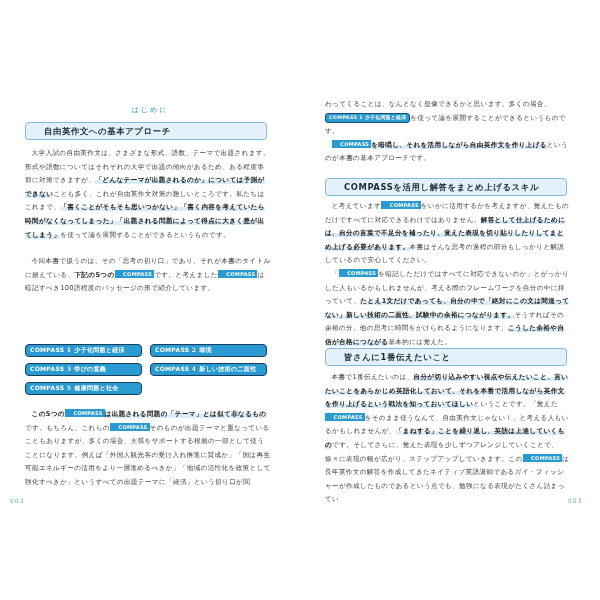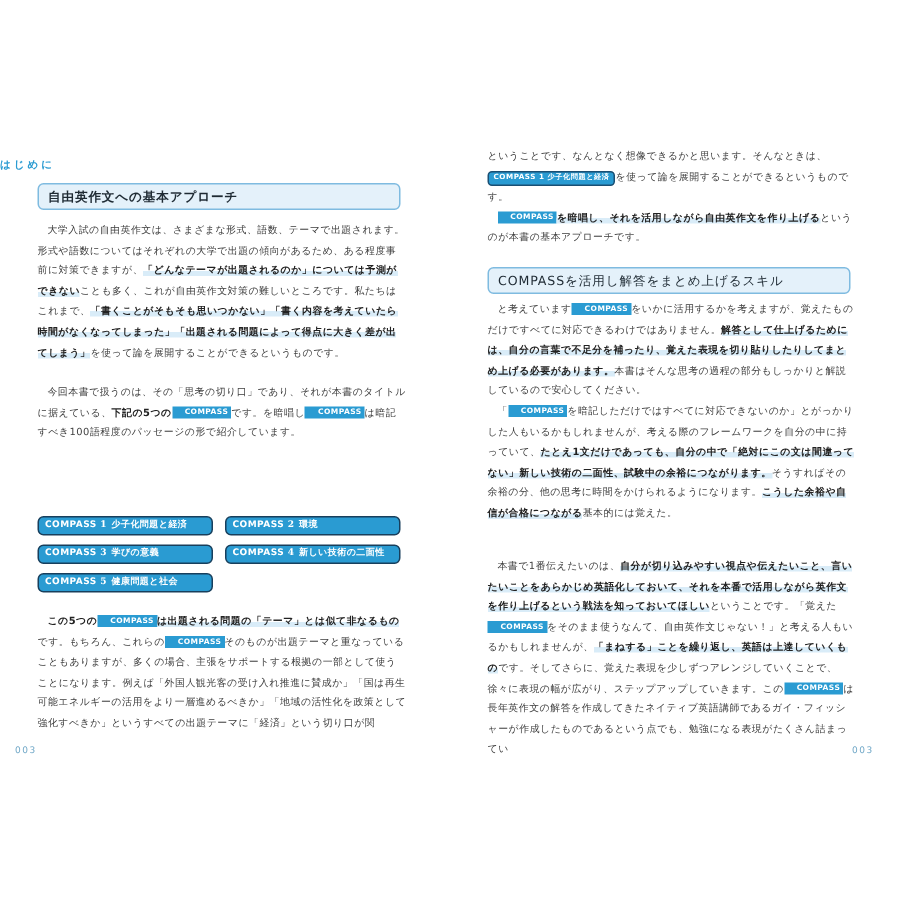--- a/index.html
+++ b/index.html
@@ -4,28 +4,28 @@
 <style>
   * { box-sizing: border-box; margin: 0; padding: 0; }
   html, body { width: 600px; height: 600px; background: #ffffff; overflow: hidden; }
   body { font-family: "DejaVu Sans", sans-serif; color: #3a3a3a; position: relative; }
   .spread { position: absolute; left: 0; top: 0; width: 600px; height: 600px; }
   .page { position: absolute; top: 0; height: 600px; }
   .page-left { left: 0; width: 300px; }
   .page-right { left: 300px; width: 300px; }
 
   .chapter-label {
-    position: absolute; top: 105px; left: 0; width: 300px; 
-    font-size: 7px; letter-spacing: 2px; color: #2a9bd2; font-weight: bold;
+    position: absolute; top: 105px; left: 0; width: 300px; text-align: center;
+    font-size: 7px; letter-spacing: 2px; color: #2a9bd2; font-weight: normal;
   }
   .section-head {
     position: absolute; height: 18px; background: #e4f1fa;
     border: 1.3px solid #7fbbe0; border-radius: 4px;
     font-size: 8.4px; font-weight: bold; color: #1e2a33; line-height: 16px;
-    padding-left: 6px; letter-spacing: 0.6px;
+    padding-left: 18px; letter-spacing: 0.6px;
   }
   .body-block { position: absolute; font-size: 6.6px; line-height: 13.6px; color: #3d3d3d; letter-spacing: 0.35px; }
   .body-block p { text-indent: 1em; }
   .body-block p.noindent { text-indent: 0; }
   .b { font-weight: bold; color: #222; }
   .hl { background: linear-gradient(transparent 55%, #d9ecf8 55%); }
   .cp {
     display: inline-block; background: #2a9bd2; color: #ffffff; font-size: 5px;
     line-height: 8px; padding: 0 2px; letter-spacing: 0.3px; font-weight: bold; vertical-align: 1px;
   }
@@ -49,21 +49,21 @@
 
 <div class="spread">
 
   <div class="page page-left">
     <div class="chapter-label">はじめに</div>
 
     <div class="section-head" style="left:25px; top:122px; width:242px;">自由英作文への基本アプローチ</div>
 
     <div class="body-block" style="left:25px; top:147px; width:246px;">
       <p><span>大学入試の自由英作文は、さまざまな形式、語数、テーマで出題されます。形式や語数についてはそれぞれの大学で出題の傾向があるため、ある程度事前に対策できますが、</span><span class="b hl">「どんなテーマが出題されるのか」については予測ができない</span><span>ことも多く、これが自由英作文対策の難しいところです。私たちはこれまで、</span><span class="b hl">「書くことがそもそも思いつかない」「書く内容を考えていたら時間がなくなってしまった」「出題される問題によって得点に大きく差が出てしまう」</span><span>を使って論を展開することができるというものです。</span></p>
-      <p style="margin-top:13px;"><span>今回本書で扱うのは、その「思考の切り口」であり、それが本書のタイトルに据えている、</span><span class="b">下記の5つの</span><span class="cp">COMPASS</span><span>です。を暗唱し</span><span class="cp">COMPASS</span><span>は暗記すべき100語程度のパッセージの形で紹介しています。</span></p>
+      <p style="margin-top:13px;"><span>今回本書で扱うのは、その「思考の切り口」であり、それが本書のタイトルに据えている、</span><span class="b">下記の5つの</span><span class="cp">COMPASS</span><span>です。と考えました</span><span class="cp">COMPASS</span><span>は暗記すべき100語程度のパッセージの形で紹介しています。</span></p>
     </div>
 
     <div class="compass-grid">
       <div class="compass-box" style="left:0; top:0;">
         <span>COMPASS</span> <span class="num">1</span><span>少子化問題と経済</span>
       </div>
       <div class="compass-box" style="left:125px; top:0;">
         <span>COMPASS</span> <span class="num">2</span><span>環境</span>
       </div>
       <div class="compass-box" style="left:0; top:19px;">
@@ -79,31 +79,32 @@
 
     <div class="body-block" style="left:25px; top:408px; width:246px;">
       <p><span class="b">この5つの</span><span class="cp">COMPASS</span><span class="b hl">は出題される問題の「テーマ」とは似て非なるもの</span><span>です。もちろん、これらの</span><span class="cp">COMPASS</span><span>そのものが出題テーマと重なっていることもありますが、多くの場合、主張をサポートする根拠の一部として使うことになります。例えば「外国人観光客の受け入れ推進に賛成か」「国は再生可能エネルギーの活用をより一層進めるべきか」「地域の活性化を政策として強化すべきか」というすべての出題テーマに「経済」という切り口が関</span></p>
     </div>
 
     <div class="page-num" style="left:10px;">003</div>
   </div>
 
   <div class="page page-right">
     <div class="body-block" style="left:25px; top:98px; width:246px;">
-      <p class="noindent"><span>ということです、なんとなく想像できるかと思います。そんなときは、</span><span class="cp-pill">COMPASS 1 少子化問題と経済</span><span>を使って論を展開することができるというものです。</span></p>
+      <p class="noindent"><span>わってくることは、なんとなく想像できるかと思います。多くの場合、</span><span class="cp-pill">COMPASS 1 少子化問題と経済</span><span>を使って論を展開することができるというものです。</span></p>
       <p><span class="cp">COMPASS</span><span class="b hl">を暗唱し、それを活用しながら自由英作文を作り上げる</span><span>というのが本書の基本アプローチです。</span></p>
     </div>
 
-    <div class="section-head" style="left:25px; top:178px; width:242px; font-weight:normal; color:#1e2a33;">COMPASSを活用し解答をまとめ上げるスキル</div>
+    <div class="section-head" style="left:25px; top:178px; width:242px; font-weight:bold; color:#1e2a33;">COMPASSを活用し解答をまとめ上げるスキル</div>
 
     <div class="body-block" style="left:25px; top:200px; width:246px;">
       <p><span>と考えています</span><span class="cp">COMPASS</span><span>をいかに活用するかを考えますが、覚えたものだけですべてに対応できるわけではありません。</span><span class="b hl">解答として仕上げるためには、自分の言葉で不足分を補ったり、覚えた表現を切り貼りしたりしてまとめ上げる必要があります。</span><span>本書はそんな思考の過程の部分もしっかりと解説しているので安心してください。</span></p>
       <p><span>「</span><span class="cp">COMPASS</span><span>を暗記しただけではすべてに対応できないのか」とがっかりした人もいるかもしれませんが、考える際のフレームワークを自分の中に持っていて、</span><span class="b hl">たとえ1文だけであっても、自分の中で「絶対にこの文は間違ってない」新しい技術の二面性、試験中の余裕につながります。</span><span>そうすればその余裕の分、他の思考に時間をかけられるようになります。</span><span class="b hl">こうした余裕や自信が合格につながる</span><span>基本的には覚えた。</span></p>
     </div>
 
+    <div class="section-head" style="left:25px; top:348px; width:242px;">皆さんに1番伝えたいこと</div>
 
     <div class="body-block" style="left:25px; top:371px; width:246px;">
       <p><span>本書で1番伝えたいのは、</span><span class="b hl">自分が切り込みやすい視点や伝えたいこと、言いたいことをあらかじめ英語化しておいて、それを本番で活用しながら英作文を作り上げるという戦法を知っておいてほしい</span><span>ということです。「覚えた</span><span class="cp">COMPASS</span><span>をそのまま使うなんて、自由英作文じゃない！」と考える人もいるかもしれませんが、</span><span class="b hl">「まねする」ことを繰り返し、英語は上達していくもの</span><span>です。そしてさらに、覚えた表現を少しずつアレンジしていくことで、徐々に表現の幅が広がり、ステップアップしていきます。この</span><span class="cp">COMPASS</span><span>は長年英作文の解答を作成してきたネイティブ英語講師であるガイ・フィッシャーが作成したものであるという点でも、勉強になる表現がたくさん詰まってい</span></p>
     </div>
 
     <div class="page-num" style="left:268px;">003</div>
   </div>
 </div>
 
 </body></html>

